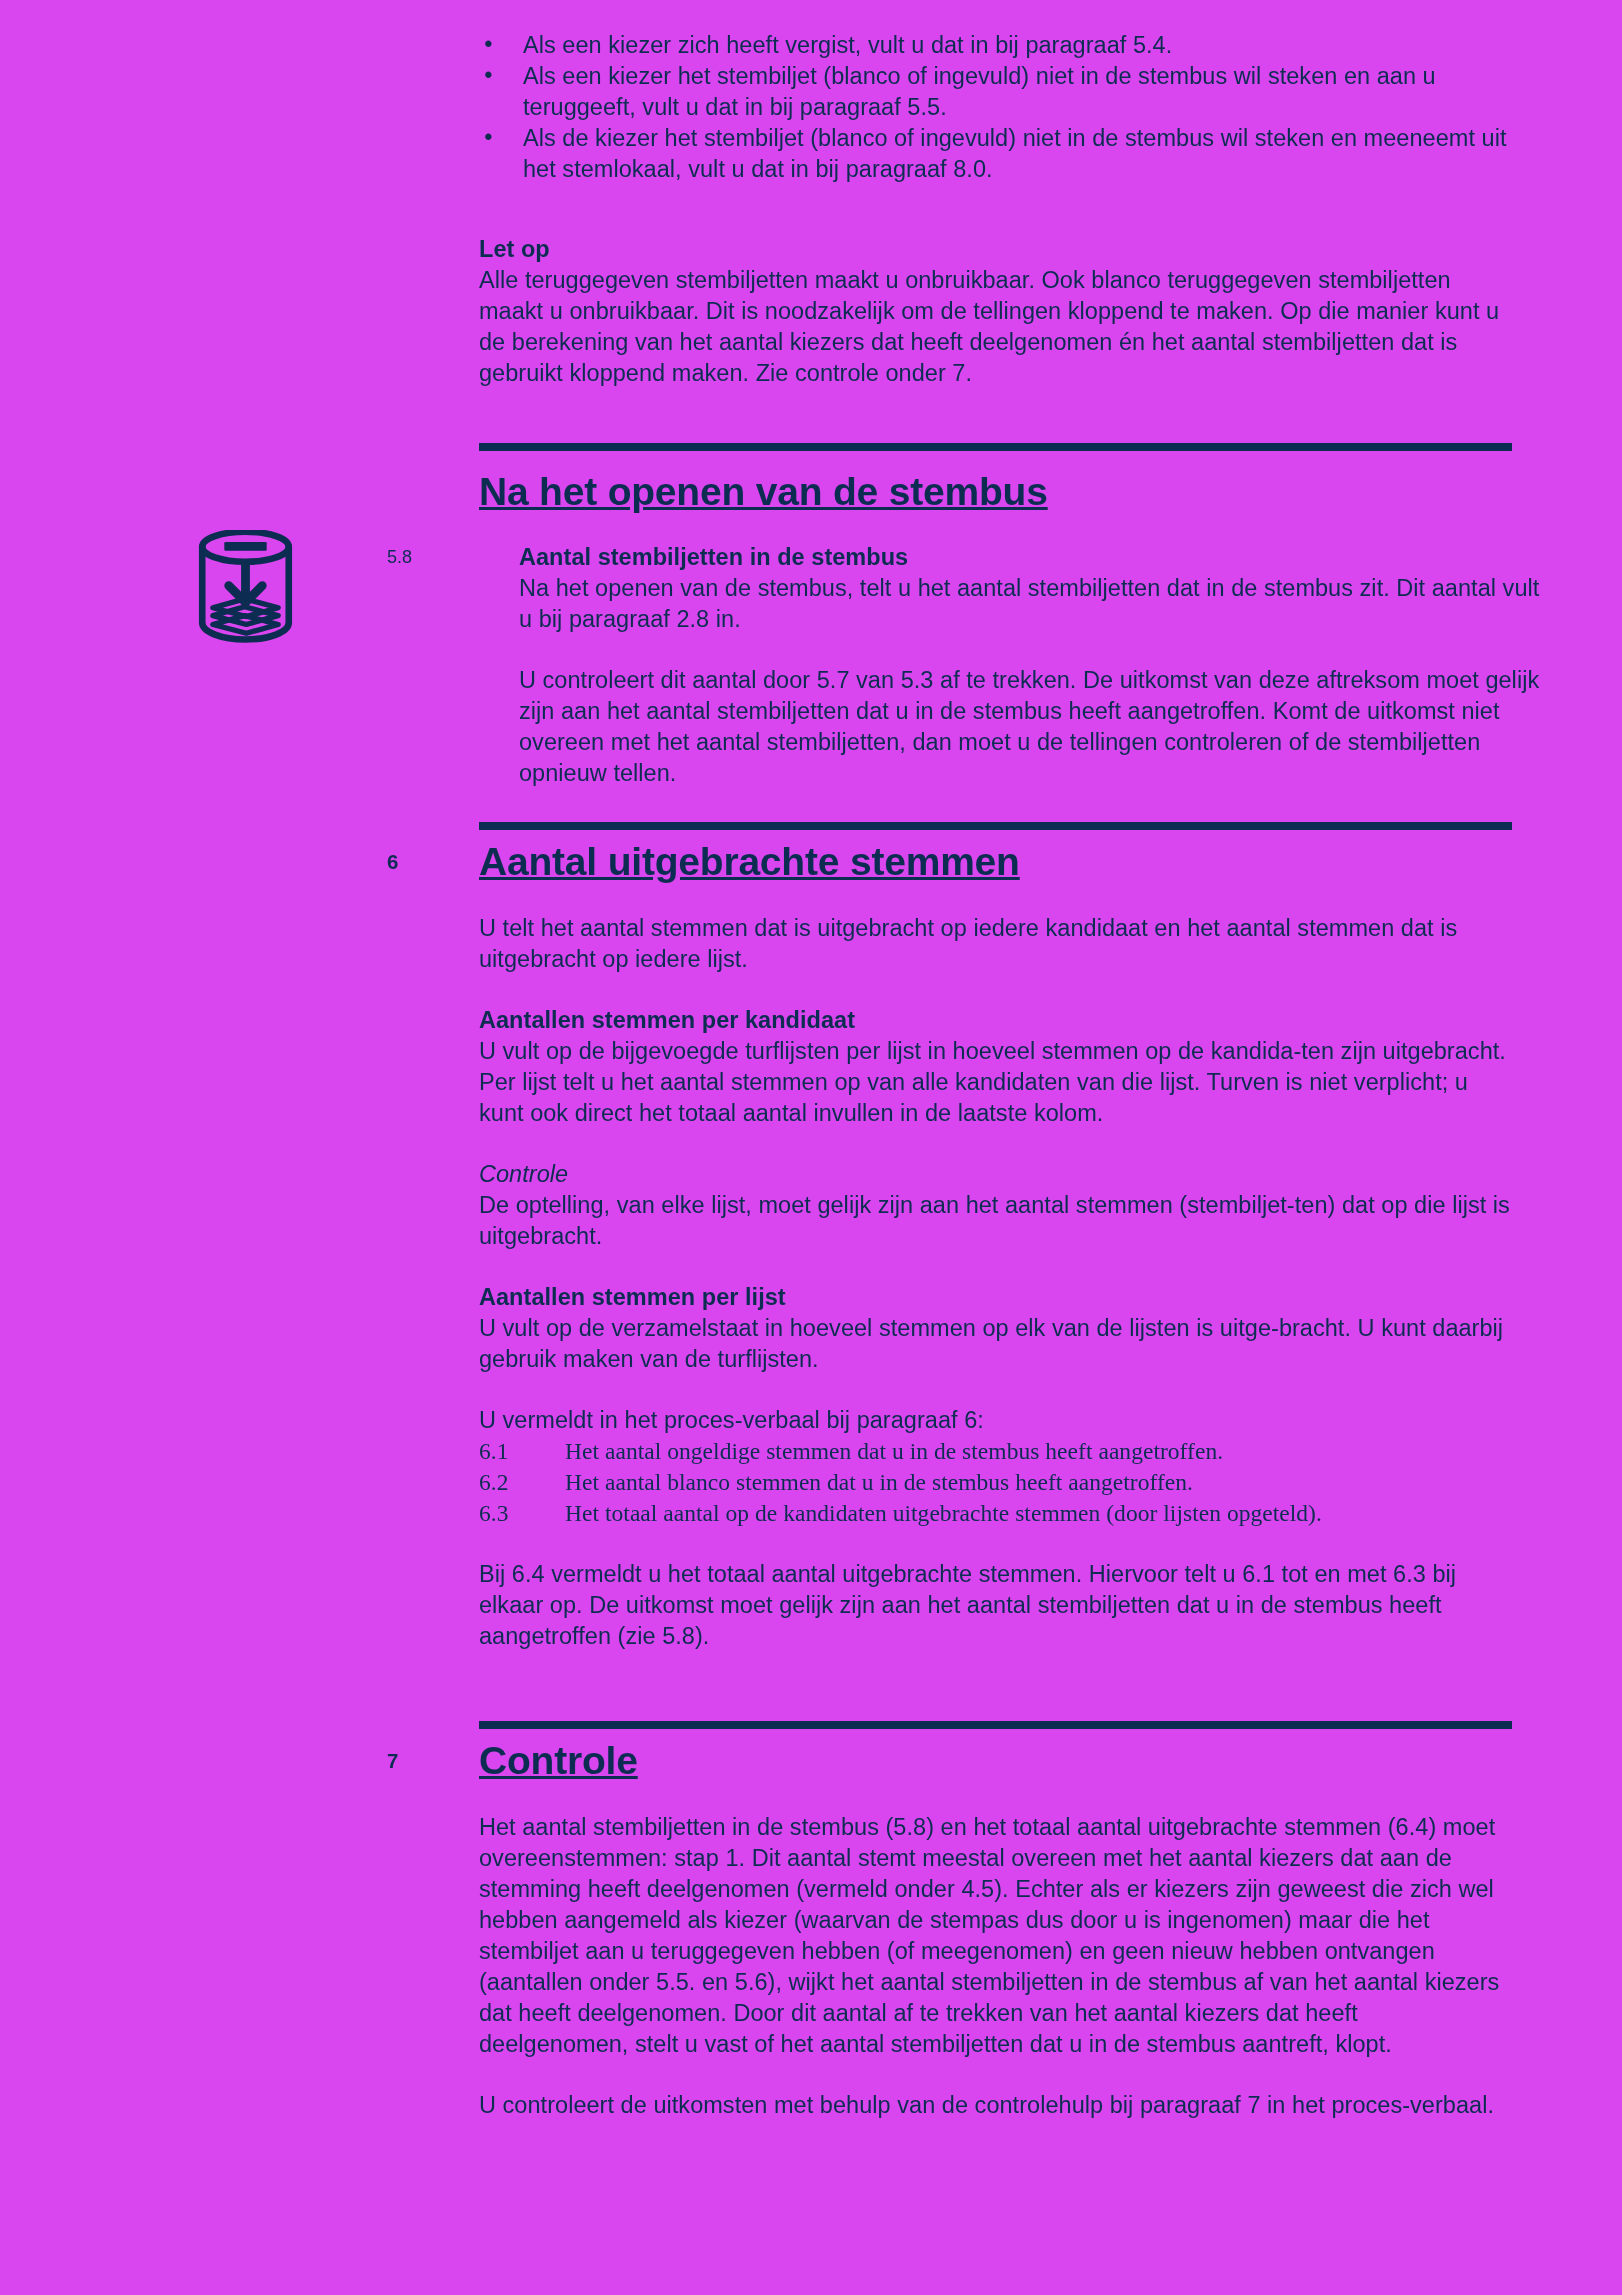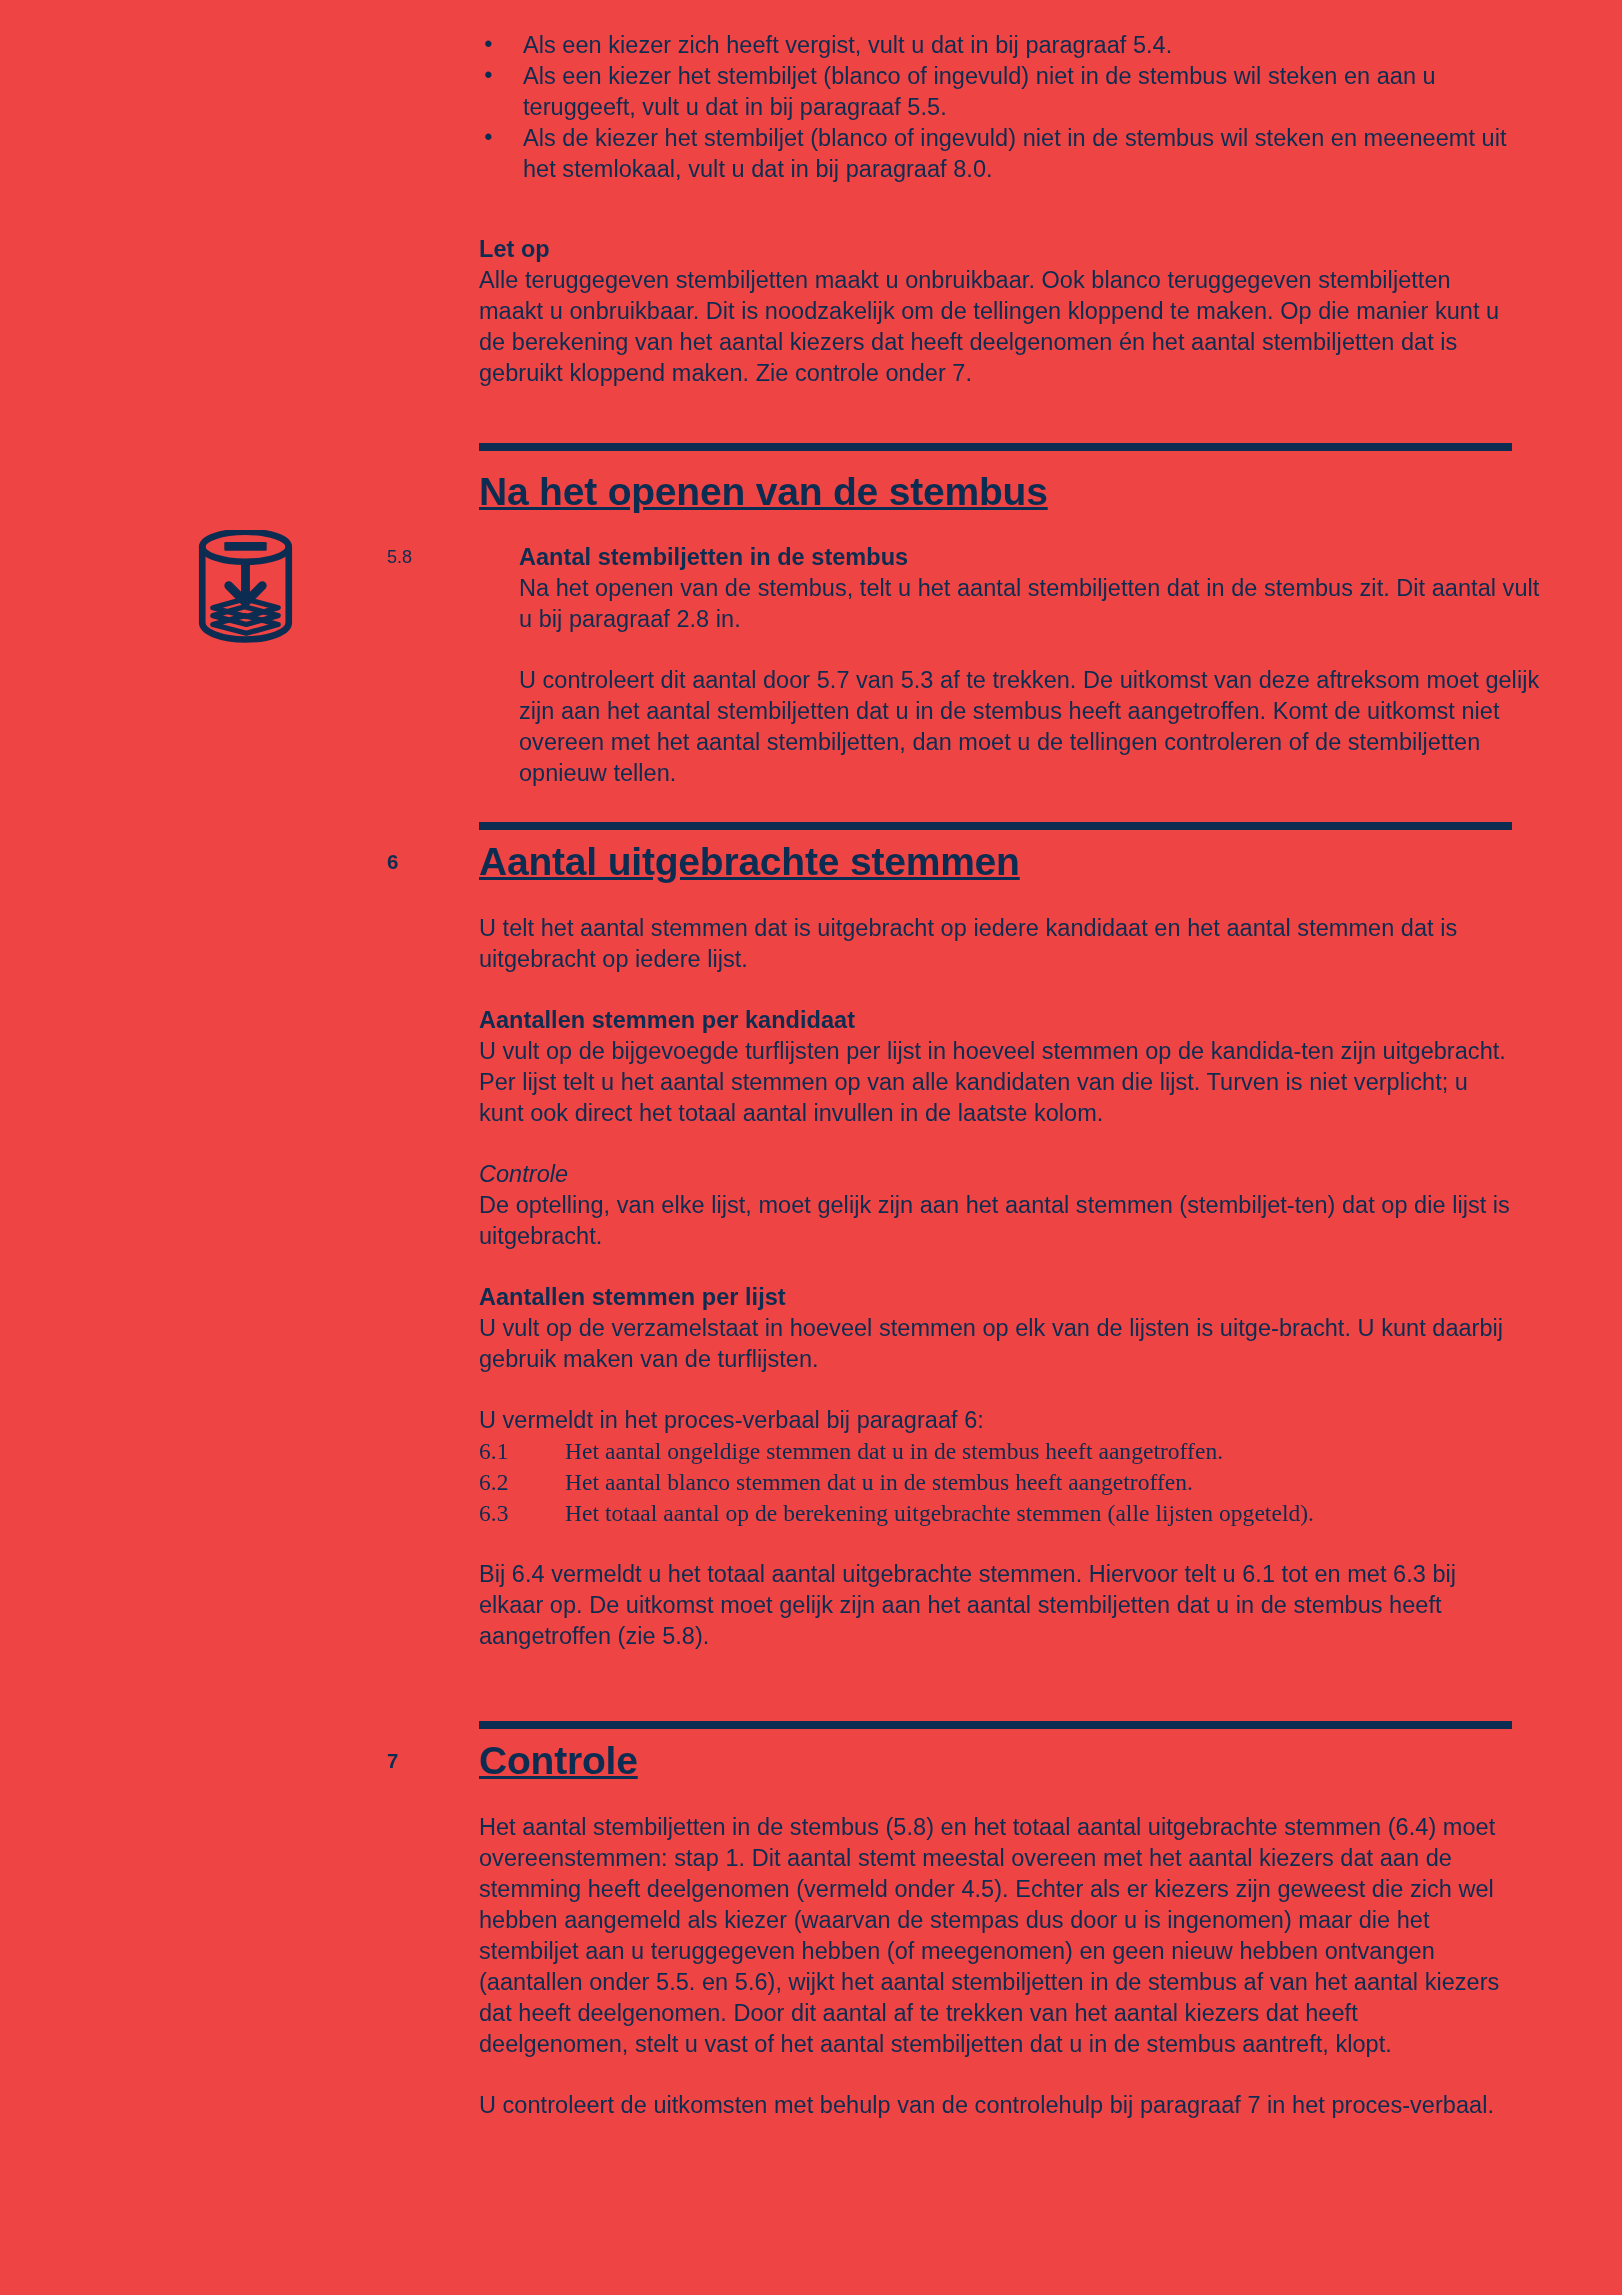--- a/index.html
+++ b/index.html
@@ -4,21 +4,21 @@
 <style>
   html, body {
     margin: 0;
     padding: 0;
     background: #ffffff;
   }
   .page {
     position: relative;
     width: 1623px;
     height: 2295px;
-    background: #ef4444;
+    background: #d946ef;
     font-family: "Liberation Sans", sans-serif;
     color: #0d2c51;
     overflow: hidden;
   }
 
   
   .content {
     position: absolute;
     left: 479px;
     top: 0;
@@ -203,21 +203,21 @@
       <div class="row">
         <span class="n">6.1</span>
         <span>Het aantal ongeldige stemmen dat u in de stembus heeft aangetroffen.</span>
       </div>
       <div class="row">
         <span class="n">6.2</span>
         <span>Het aantal blanco stemmen dat u in de stembus heeft aangetroffen.</span>
       </div>
       <div class="row">
         <span class="n">6.3</span>
-        <span>Het totaal aantal op de berekening uitgebrachte stemmen (alle lijsten opgeteld).</span>
+        <span>Het totaal aantal op de kandidaten uitgebrachte stemmen (door lijsten opgeteld).</span>
       </div>
     </div>
 
     <div class="gap"></div>
 
     <p>Bij 6.4 vermeldt u het totaal aantal uitgebrachte stemmen. Hiervoor telt u 6.1 tot en met 6.3 bij elkaar op. De uitkomst moet gelijk zijn aan het aantal stembiljetten dat u in de stembus heeft aangetroffen (zie 5.8).</p>
   </div>
 
   <div class="content" style="top:1721px; position:absolute;">
     <div class="rule"></div>

